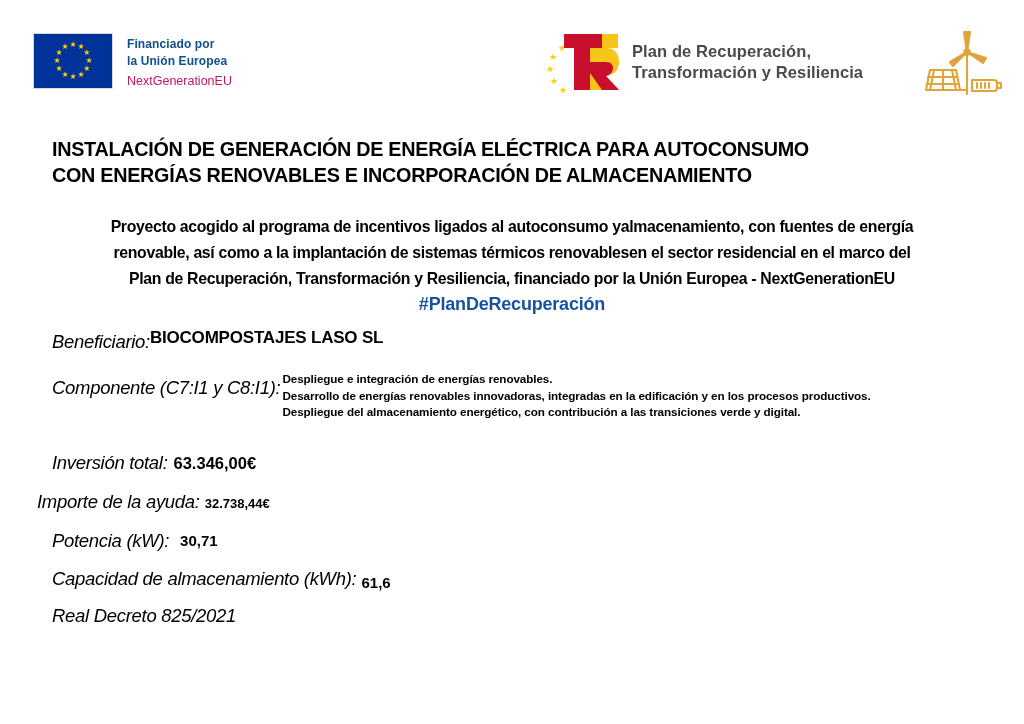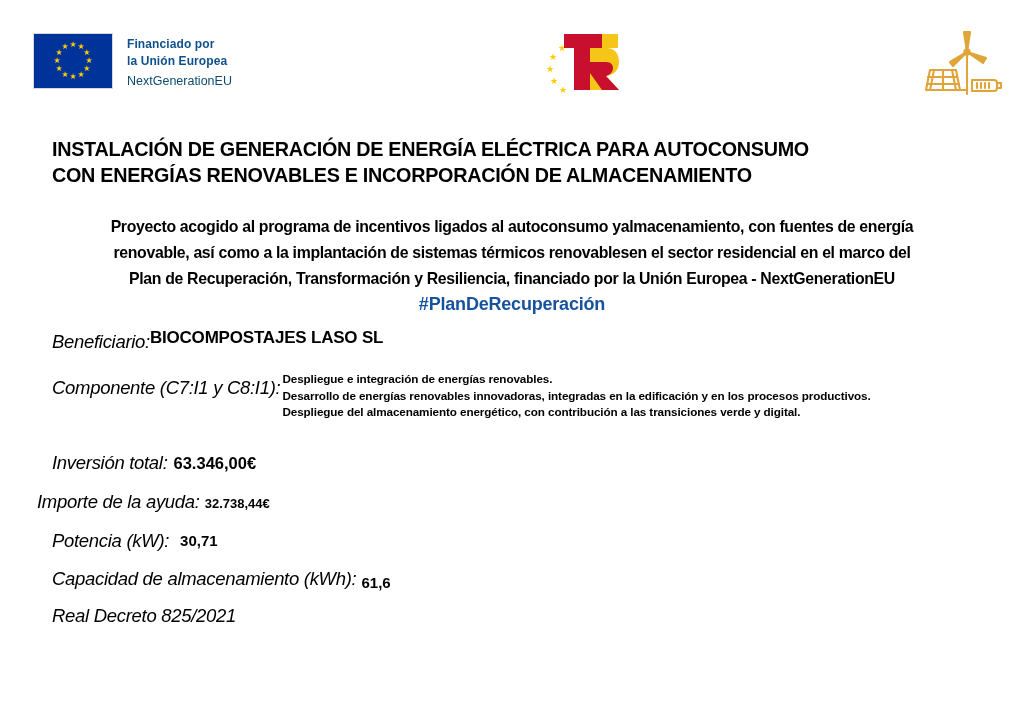--- a/index.html
+++ b/index.html
@@ -21,21 +21,21 @@
   .eu-logo{position:absolute;left:33px;top:33px;display:flex;align-items:flex-start;}
   .eu-flag{
     width:80px;height:56px;background:#003399;position:relative;flex:none;
     border:1px solid #d8d8d8;box-sizing:border-box;
   }
   .eu-star{position:absolute;color:#FFCC00;font-size:8px;line-height:8px;width:8px;height:8px;text-align:center;}
   .eu-text{margin-left:14px;padding-top:3px;}
   .eu-l1,.eu-l2{
     color:#10508c;font-weight:bold;font-size:12px;line-height:17px;letter-spacing:0.1px;
   }
-  .eu-l3{color:#0c4a6e;font-size:12.5px;line-height:16px;margin-top:3px;}
+  .eu-l3{color:#be185d;font-size:12.5px;line-height:16px;margin-top:3px;}
 
   
   .plan-logo{position:absolute;left:540px;top:28px;display:flex;align-items:center;}
   .tr-mark{position:relative;width:82px;height:68px;flex:none;}
   .tr-stars{position:absolute;left:2px;top:14px;width:26px;height:46px;}
   .tr-star{position:absolute;color:#FFCC00;font-size:9px;line-height:9px;}
   .tr-letters{position:absolute;left:22px;top:4px;}
   .tr-letters svg{display:block;}
   .plan-text{margin-left:10px;}
   .plan-l1,.plan-l2{
@@ -140,20 +140,24 @@
           <span class="tr-star" style="left: 17px; top: 44px;">★</span>
         </div>
       <div class="tr-letters">
         <svg width="58" height="60" viewBox="0 0 58 60">
           <path d="M20 2 H56 V16 H44 V58 H28 V16 H20 Z" fill="#F5C518"></path>
           <path d="M30 16 H44 C53 16 57 22 57 30 C57 38 52 43 44 44 L57 58 H40 L29 42 V58 H30 Z" fill="#F5C518"></path>
           <path d="M2 2 H40 V16 H28 V58 H12 V16 H2 Z" fill="#C8102E"></path>
           <path d="M28 30 H44 C49 30 51 33 51 36 C51 40 48 43 44 44 L57 58 H40 L28 41 Z" fill="#C8102E"></path>
         </svg>
       </div>
+    </div>
+    <div class="plan-text">
+      <div class="plan-l1">Plan de Recuperación,</div>
+      <div class="plan-l2">Transformación y Resiliencia</div>
     </div>
   </div>
 
   <div class="renew-icon">
     <svg width="95" height="78" viewBox="0 0 95 78" fill="none" stroke="#E0A53A" stroke-width="2.1" stroke-linejoin="round" stroke-linecap="round">
       <line x1="55" y1="24" x2="55" y2="66"></line>
       <path d="M55 24 L52 4 L58 4 Z" fill="#E0A53A" stroke="#E0A53A"></path>
       <path d="M55 24 L74 30 L71 35 Z" fill="#E0A53A" stroke="#E0A53A"></path>
       <path d="M55 24 L38 34 L41 38 Z" fill="#E0A53A" stroke="#E0A53A"></path>
       <circle cx="55" cy="24" r="2.6" fill="#E0A53A"></circle>

